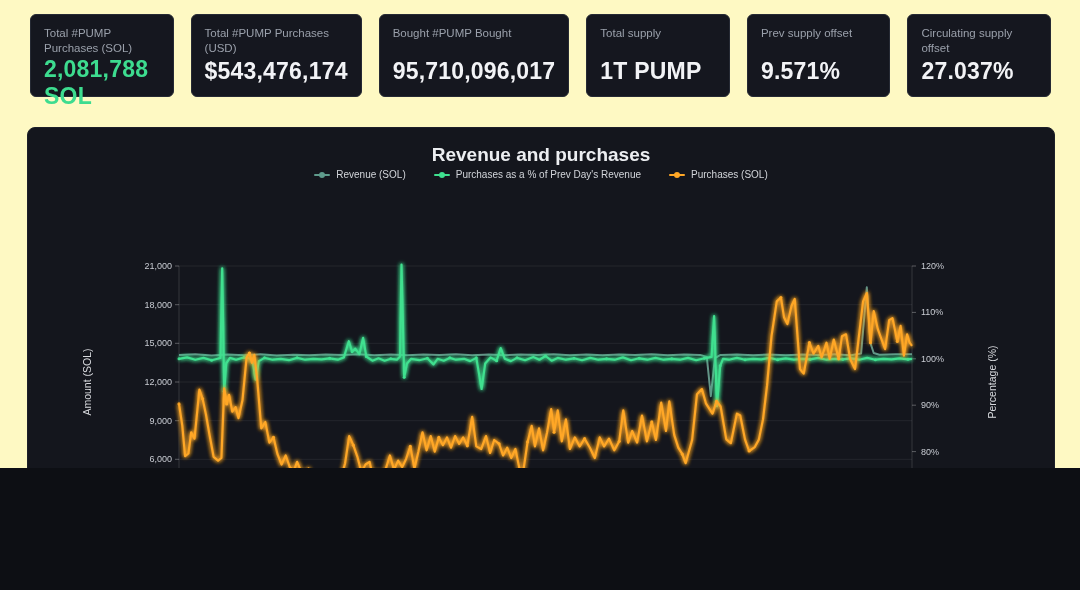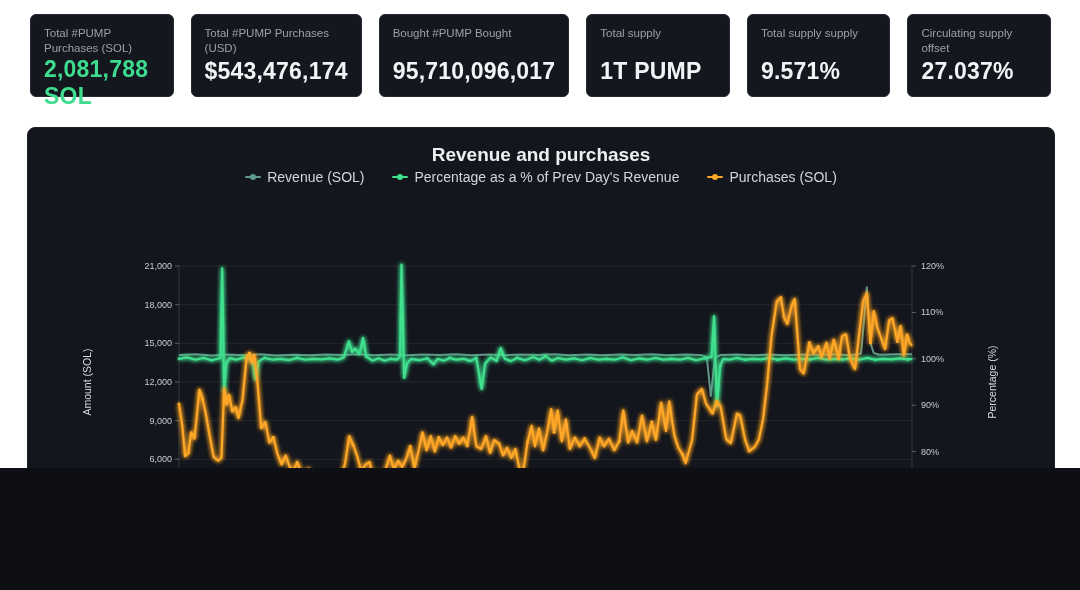--- a/index.html
+++ b/index.html
@@ -1,29 +1,29 @@
 <!DOCTYPE html>
 <html><head>
 <meta charset="utf-8">
 <style>
   html,body{margin:0;padding:0;background:#0d0f14;font-family:"Liberation Sans",sans-serif;}
-  .page{position:relative;width:1080px;height:468px;background:#ffffff;overflow:hidden;}
+  .page{position:relative;width:1080px;height:468px;background:#fef9c3;overflow:hidden;}
   .stats-row{position:absolute;left:30px;top:14px;width:1021px;height:83px;display:flex;gap:17px;}
   .stat-card{flex:1;box-sizing:border-box;background:#15171f;border:1px solid #262a34;border-radius:6px;
              padding:11px 13px;display:flex;flex-direction:column;}
   .stat-label{color:#9aa0ab;font-size:11.5px;line-height:1.3;}
   .stat-value{margin-top:auto;color:#f2f3f6;font-size:23px;font-weight:bold;letter-spacing:.2px;}
   .chart-card{position:absolute;left:27px;top:127px;width:1026px;height:458px;background:#14161d;
               border:1px solid #1d2029;border-radius:8px;}
   .chart-title{position:absolute;top:16px;left:0;width:100%;text-align:center;color:#eceef1;
                font-size:19px;font-weight:bold;z-index:2;}
   .chart-legend{position:absolute;top:41px;left:0;width:100%;display:flex;justify-content:center;
                 gap:28px;z-index:2;}
   .legend-item{display:flex;align-items:center;gap:6px;cursor:pointer;}
-  .legend-label{color:#d2d5da;font-size:14px;}
+  .legend-label{color:#d2d5da;font-size:10px;}
   .legend-marker{position:relative;width:16px;height:2px;border-radius:1px;display:inline-block;}
   .marker-line{position:absolute;left:0;top:0;width:16px;height:2px;border-radius:1px;display:block;}
   .marker-dot{position:absolute;left:5px;top:-2px;width:6px;height:6px;border-radius:50%;display:block;}
   #chart-svg{position:absolute;left:0;top:0;z-index:1;}
   .watermark{position:absolute;left:1027px;top:551px;z-index:5;font-family:"DejaVu Sans Mono",monospace;
              font-size:13px;font-weight:bold;color:#e4502c;letter-spacing:1px;transform:scaleY(1.15);
              text-shadow:1px 1px 0 #7c2212,0 0 2px rgba(228,80,44,.6);}
 </style>
 </head>
 <body>
@@ -41,21 +41,21 @@
     </div>
     <div class="stat-card">
       <div class="stat-label">Bought #PUMP Bought</div>
       <div class="stat-value">95,710,096,017</div>
     </div>
     <div class="stat-card">
       <div class="stat-label">Total supply</div>
       <div class="stat-value">1T PUMP</div>
     </div>
     <div class="stat-card">
-      <div class="stat-label">Total supply supply</div>
+      <div class="stat-label">Prev supply offset</div>
       <div class="stat-value">9.571%</div>
     </div>
     <div class="stat-card">
       <div class="stat-label">Circulating supply offset</div>
       <div class="stat-value">27.037%</div>
     </div>
   </div>
 
   <div class="chart-card">
     <div class="chart-title">Revenue and purchases</div>
@@ -65,21 +65,21 @@
             <span class="marker-line" style="background: rgb(95, 155, 140);"></span>
             <span class="marker-dot" style="background: rgb(95, 155, 140);"></span>
           </span>
         <span class="legend-label">Revenue (SOL)</span>
       </div>
       <div class="legend-item">
         <span class="legend-marker">
             <span class="marker-line" style="background: rgb(63, 224, 143);"></span>
             <span class="marker-dot" style="background: rgb(63, 224, 143);"></span>
           </span>
-        <span class="legend-label">Percentage as a % of Prev Day's Revenue</span>
+        <span class="legend-label">Purchases as a % of Prev Day's Revenue</span>
       </div>
       <div class="legend-item">
         <span class="legend-marker">
             <span class="marker-line" style="background: rgb(255, 167, 38);"></span>
             <span class="marker-dot" style="background: rgb(255, 167, 38);"></span>
           </span>
         <span class="legend-label">Purchases (SOL)</span>
       </div>
     </div>
     <svg id="chart-svg" width="1026" height="458" viewBox="0 0 1026 458">

